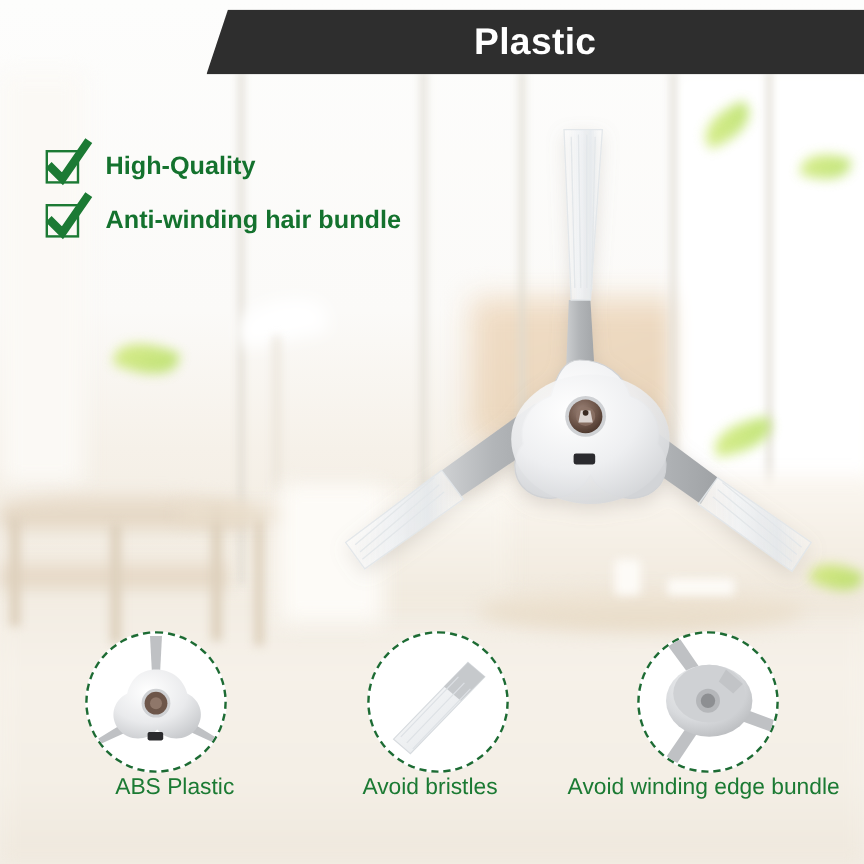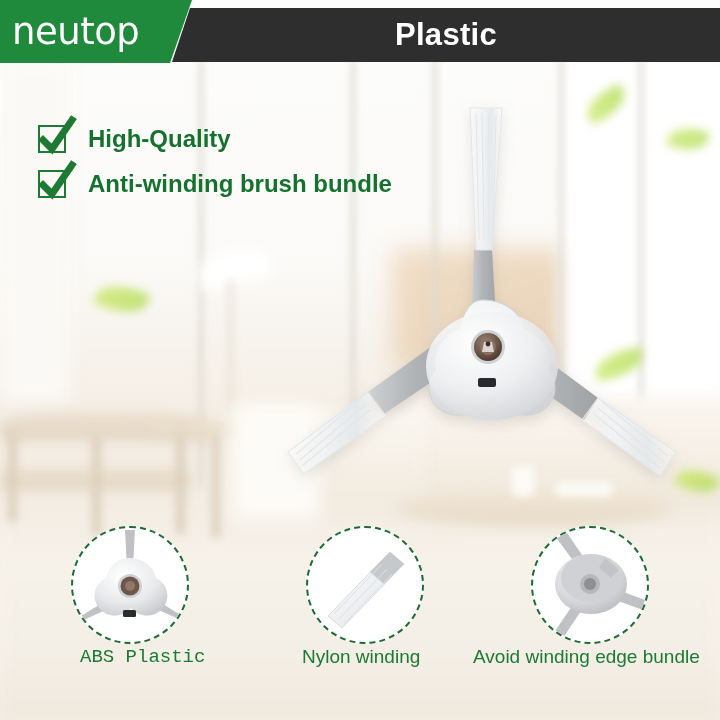--- a/index.html
+++ b/index.html
@@ -123,21 +123,21 @@
   .checkbox {
     position:relative;
     width:28px; height:28px;
     border:2px solid #1c7a34;
     flex:0 0 28px;
   }
   .checkbox svg { position:absolute; left:-2px; top:-9px; overflow:visible; }
   .feature-label {
     margin-left:22px;
     color:#14722e;
-    font-size:24px;
+    font-size:21px;
     font-weight:bold;
     white-space:nowrap;
   }
 
   
   #product { position:absolute; left:0; top:0; width:720px; height:560px; z-index:4; }
 
   
   .callout {
     position:absolute;
@@ -270,43 +270,40 @@
       <circle cx="488" cy="347" r="8" fill="#8d7468" opacity=".75"></circle>
       <path d="M484,342 L492,342 L494,352 L482,352 Z" fill="#f0eceb" opacity=".8"></path>
       <circle cx="488" cy="344" r="2.4" fill="#3a2b23"></circle>
 
       <rect x="478" y="378" width="18" height="9" rx="2" fill="#2b2b2d"></rect>
     </g>
   </svg>
 
   <div class="header-bar"></div>
   <div class="header-title">Plastic</div>
-  <div class="logo-banner">
-    <span class="logo-text">neutop</span>
-  </div>
 
   <div class="features">
 
     <div class="feature-row">
       <span class="checkbox">
         <svg width="36" height="40" viewBox="0 0 36 40">
           <path d="M5,22 L14,31 L34,2" fill="none" stroke="#1c7a34" stroke-width="7" stroke-linecap="square"></path>
         </svg>
       </span>
       <span class="feature-label">High-Quality</span>
     </div>
 
 
     <div class="feature-row">
       <span class="checkbox">
         <svg width="36" height="40" viewBox="0 0 36 40">
           <path d="M5,22 L14,31 L34,2" fill="none" stroke="#1c7a34" stroke-width="7" stroke-linecap="square"></path>
         </svg>
       </span>
-      <span class="feature-label">Anti-winding brush bundle</span>
+      <span class="feature-label">Anti-winding hair bundle</span>
     </div>
 
   </div>
 
   <div class="callout" style="left:71px; top:526px;">
     <svg width="114" height="114" viewBox="0 0 114 114">
       <defs>
         <radialGradient id="c1hub" cx="40%" cy="32%" r="75%">
           <stop offset="0%" stop-color="#ffffff"></stop>
           <stop offset="60%" stop-color="#e9eaec"></stop>
@@ -358,17 +355,17 @@
       <path d="M112,72 L110,82 L66,66 L69,56 Z" fill="#bfc1c4"></path>
       <path d="M30,110 L20,106 L46,68 L54,74 Z" fill="#bfc1c4"></path>
       <ellipse cx="58" cy="56" rx="36" ry="30" fill="url(#c3hub)"></ellipse>
       <ellipse cx="58" cy="50" rx="30" ry="24" fill="#cfd1d4"></ellipse>
       <path d="M72,30 L86,42 L78,50 L66,40 Z" fill="#c2c4c7"></path>
       <circle cx="57" cy="56" r="10" fill="#b5b7ba"></circle>
       <circle cx="57" cy="56" r="6" fill="#8d8f92"></circle>
     </svg>
   </div>
 
-  <div class="caption" style="left:80px; top:646px;font-family:Liberation Mono, monospace;">ABS Plastic</div>
-  <div class="caption" style="left:302px; top:646px;">Nylon winding</div>
+  <div class="caption" style="left:96px; top:646px;">ABS Plastic</div>
+  <div class="caption" style="left:302px; top:646px;">Avoid bristles</div>
   <div class="caption" style="left:473px; top:646px;">Avoid winding edge bundle</div>
 
 </div>
 
 </body></html>

